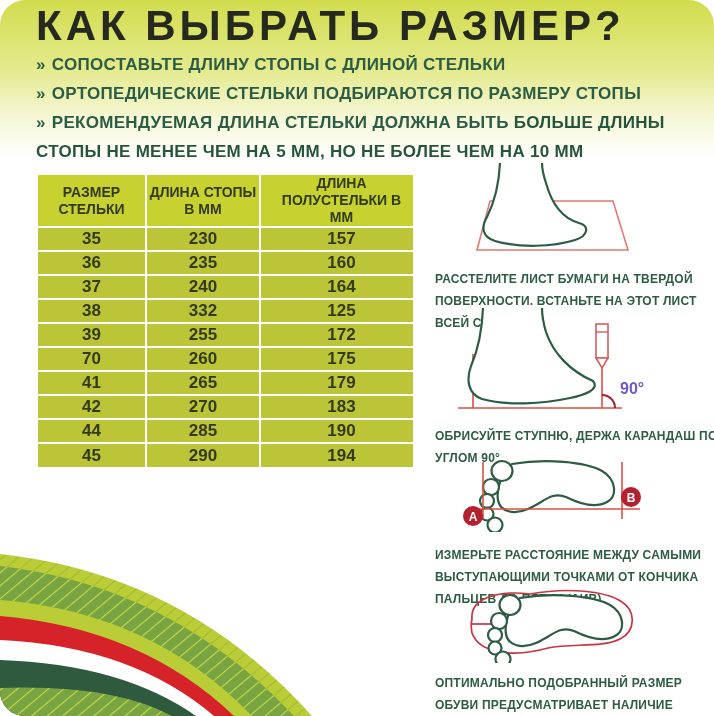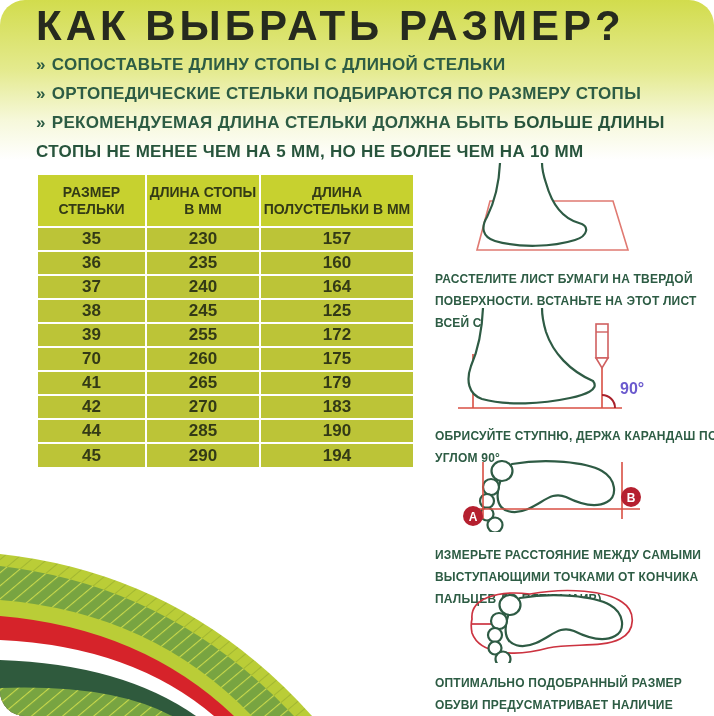--- a/index.html
+++ b/index.html
@@ -20,21 +20,21 @@
   .bullets .b-strong{font-weight:800;color:#27543c;}
   .marker{margin-right:6px;}
   table.size-table{
     position:absolute;left:38px;top:175px;width:355px;border-collapse:collapse;table-layout:fixed;
     background:#bcc437;
   }
   .size-table th,.size-table td{
     box-sizing:border-box;text-align:center;vertical-align:middle;color:#333a16;
     border-right:2px solid #fff;border-bottom:2px solid #fff;padding:0;
   }
-  .size-table tr :last-child{border-right:none;}
+  .size-table tr :last-child{border-right:none;padding-left:9px;}
   .size-table tbody tr:last-child td{border-bottom:none;}
   .size-table th{height:52px;font-size:14px;line-height:17px;font-weight:700;background:#c7d12f;}
   .size-table td{height:24px;font-size:17px;font-weight:700;margin-top:12px;}
   .col1{width:108px}.col2{width:114px}.col3{width:153px}
   .step-caption{
     position:absolute;left:423px;width:292px;margin:12px;
     font-size:12px;line-height:22px;font-weight:700;color:#2d5c44;letter-spacing:.2px;
   }
   .cap1{top:256px}.cap2{top:413px}.cap3{top:532px}.cap4{top:660px}
   .step-svg{position:absolute;}
@@ -76,21 +76,21 @@
           <td>235</td>
           <td>160</td>
         </tr>
         <tr>
           <td>37</td>
           <td>240</td>
           <td>164</td>
         </tr>
         <tr>
           <td>38</td>
-          <td>245</td>
+          <td>332</td>
           <td>125</td>
         </tr>
         <tr>
           <td>39</td>
           <td>255</td>
           <td>172</td>
         </tr>
         <tr>
           <td>70</td>
           <td>260</td>

